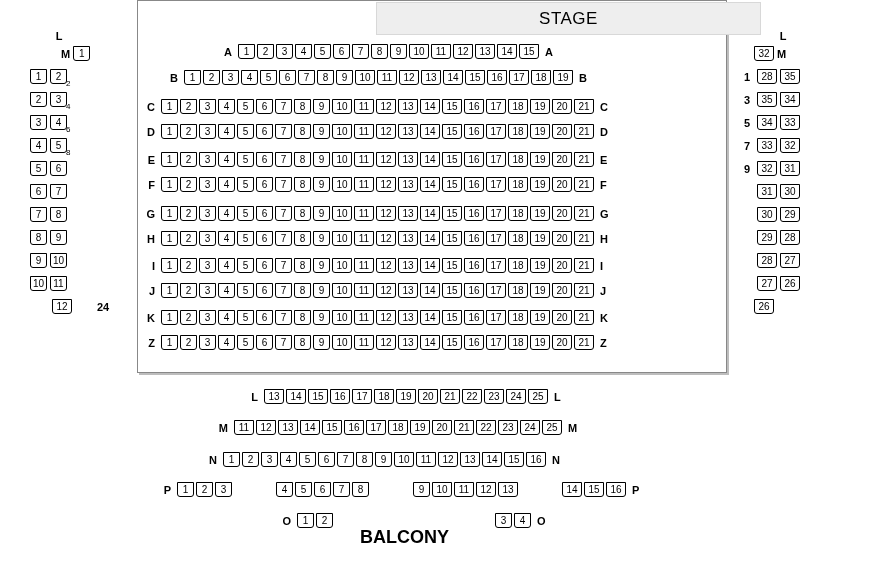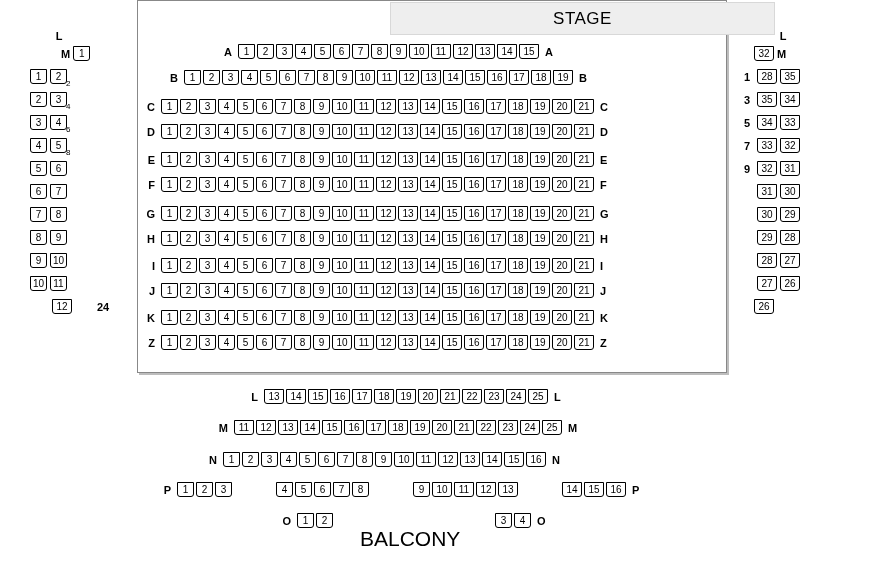--- a/index.html
+++ b/index.html
@@ -13,21 +13,21 @@
   #stage-area{
     position:absolute;
     left:137px;top:0px;width:590px;height:373px;
     border:1px solid #888;
     background:#ffffff;
     box-sizing:border-box;
     box-shadow: 2px 2px 0 #bdbdbd;
   }
   #stage-box{
     position:absolute;
-    left:252px;top:1px;width:385px;height:33px;
+    left:238px;top:1px;width:385px;height:33px;
     background:#eeeeee;
     border:1px solid #d8d8d8;
     box-sizing:border-box;
     display:flex;align-items:center;justify-content:center;
     font-size:17px;color:#000;
     letter-spacing:0.5px;
   }
   .seat{
     display:inline-block;
     min-width:17px;
@@ -63,21 +63,21 @@
   .sidecol{position:absolute;}
   .sidecell{
     display:flex;align-items:center;gap:3px;height:23px;
   }
   .colheader{
     font-size:11px;font-weight:bold;text-align:center;
   }
   .plainnum{font-size:11px;font-weight:bold;}
   #balcony-label{
     position:absolute;left:360px;top:527px;
-    font-size:21px;font-weight:normal;color:#000;
+    font-size:18px;font-weight:bold;color:#000;
   }
   .tiny-sub{
     font-size:8px;color:#000;
   }
 </style>
 </head>
 <body>
 
 <div id="stage-area">
   <div id="stage-box">

